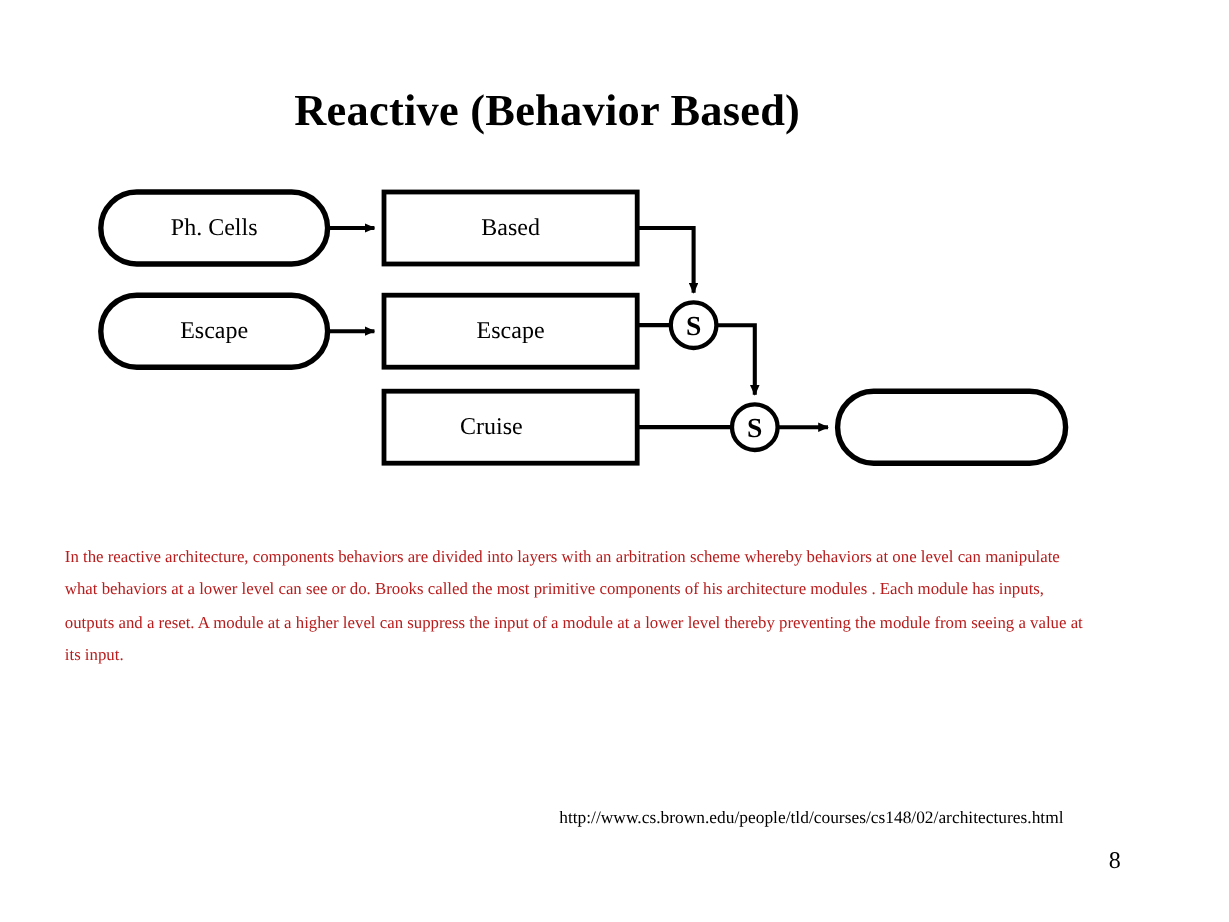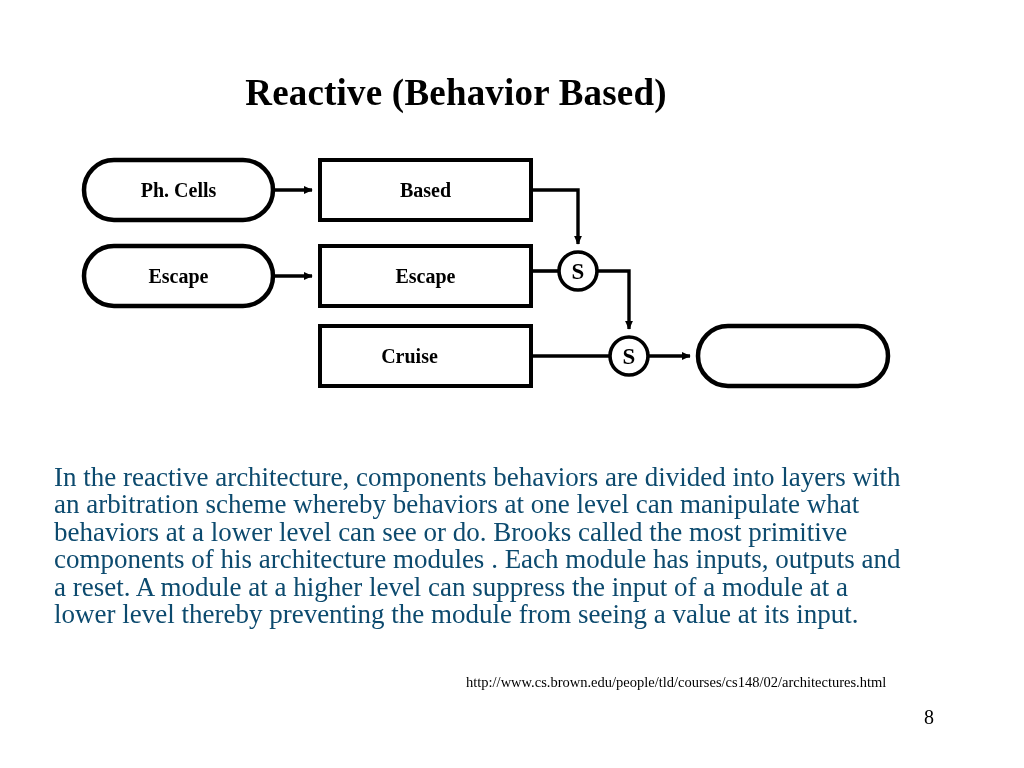--- a/index.html
+++ b/index.html
@@ -54,21 +54,21 @@
     position: absolute;
     left: 0;
     top: 0;
   }
 
   .node-label {
     position: absolute;
     display: flex;
     align-items: center;
     justify-content: center;
-    font-weight: bold;
+    font-weight: normal;
     font-size: 20px;
     line-height: 22px;
     white-space: nowrap;
     pointer-events: auto;
   }
   .s-label {
     position: absolute;
     display: flex;
     align-items: center;
     justify-content: center;
@@ -77,24 +77,24 @@
     line-height: 23px;
     pointer-events: auto;
   }
 
   
   #body-text {
     position: absolute;
     left: 54px;
     top: 437px;
     width: 858px;
-    font-size: 27px;
+    font-size: 14px;
     line-height: 27.4px;
     text-align: left;
-    color: #0c4a6e;
+    color: #b91c1c;
   }
 
   
   #source-url {
     position: absolute;
     left: 466px;
     top: 673px;
     font-size: 14.5px;
     line-height: 18px;
     white-space: nowrap;

